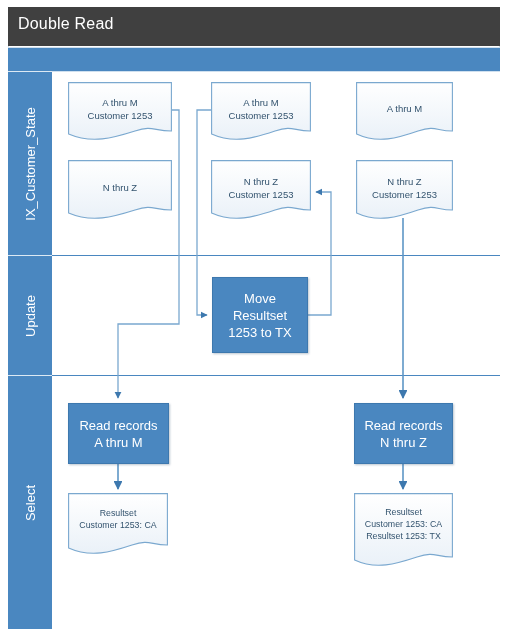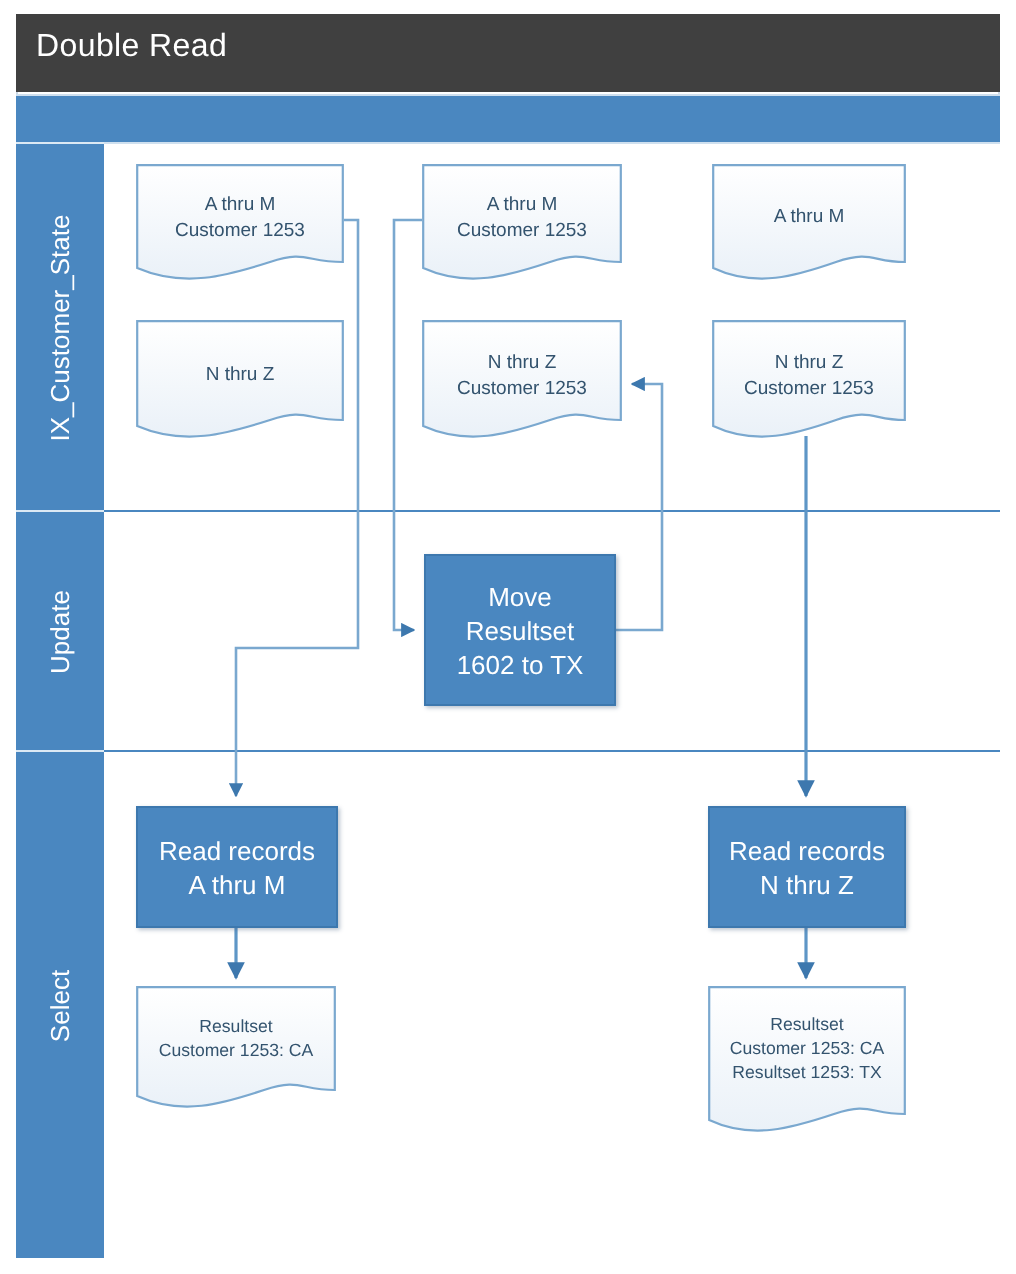--- a/index.html
+++ b/index.html
@@ -196,21 +196,21 @@
     <div class="doc-text" style="padding-top:15px;">
       <span>N thru Z</span>
       <span>Customer 1253</span>
     </div>
   </div>
 
   <div class="proc" style="left:212px;top:277px;width:96px;height:76px;">
     <div>
       <span>Move</span>
       <span>Resultset</span>
-      <span>1602 to TX</span>
+      <span>1253 to TX</span>
     </div>
   </div>
 
   <div class="proc" style="left:68px;top:403px;width:101px;height:61px;">
     <div>
       <span>Read records</span>
       <span>A thru M</span>
     </div>
   </div>
 

